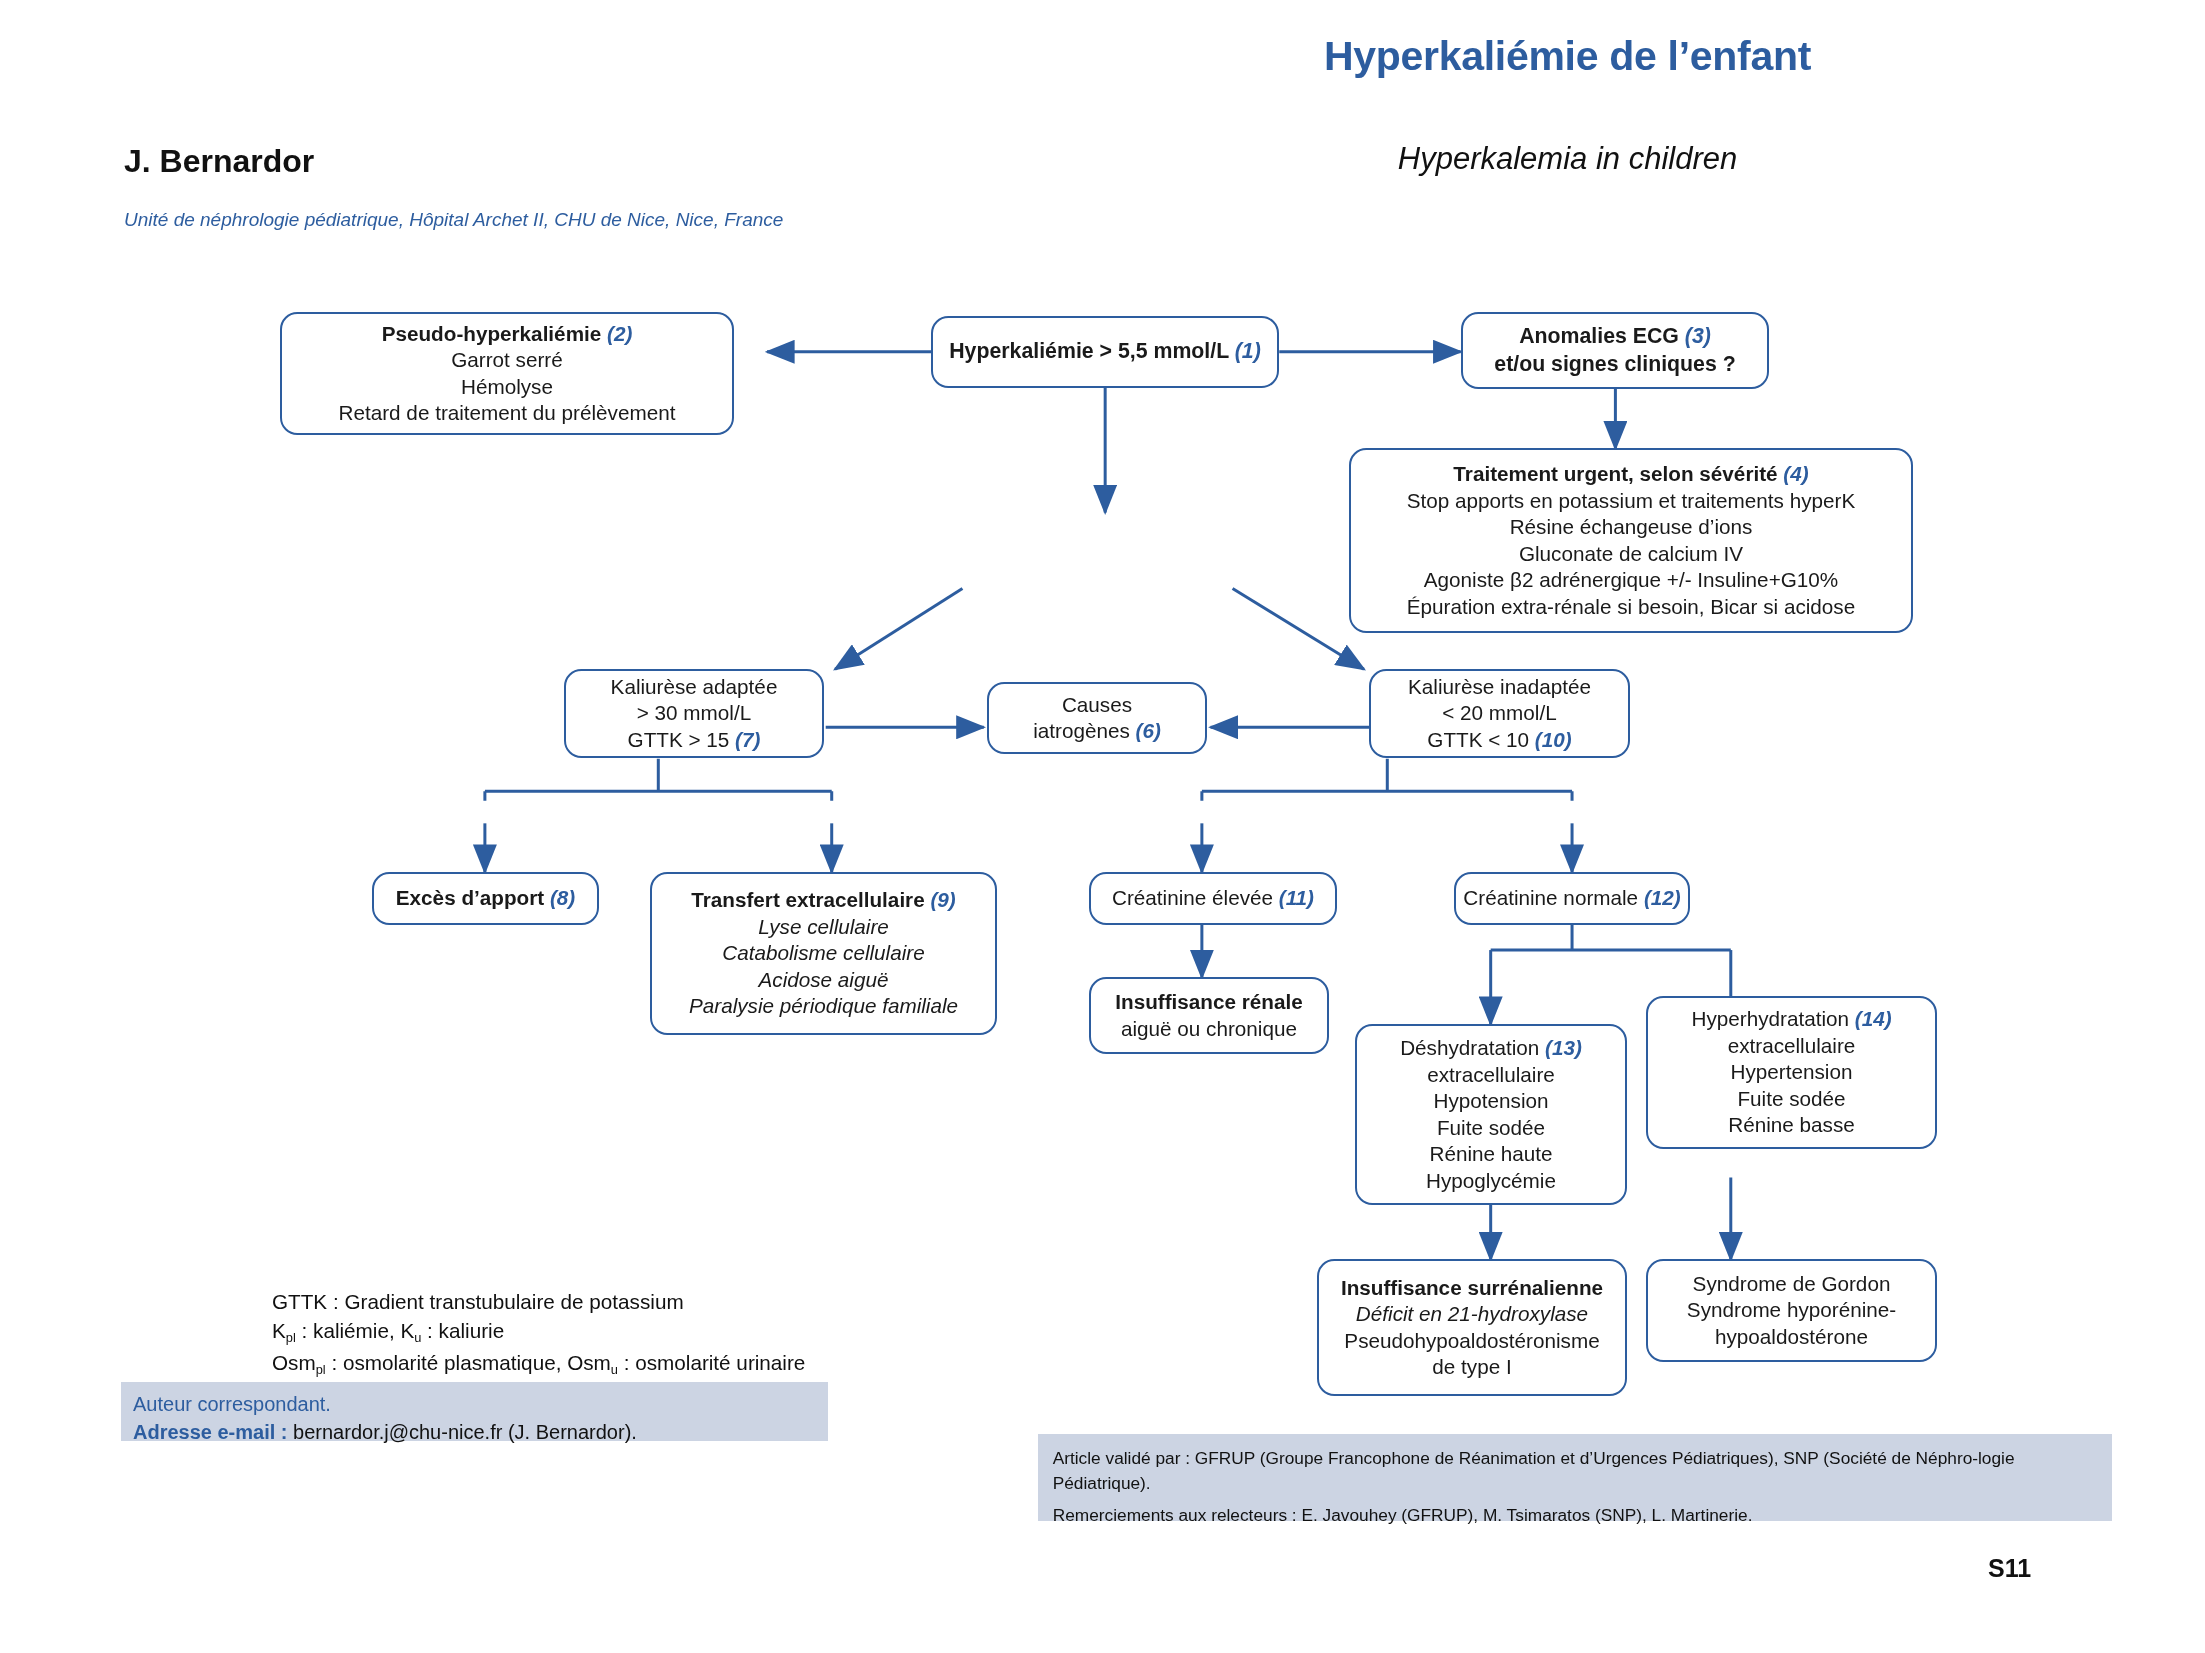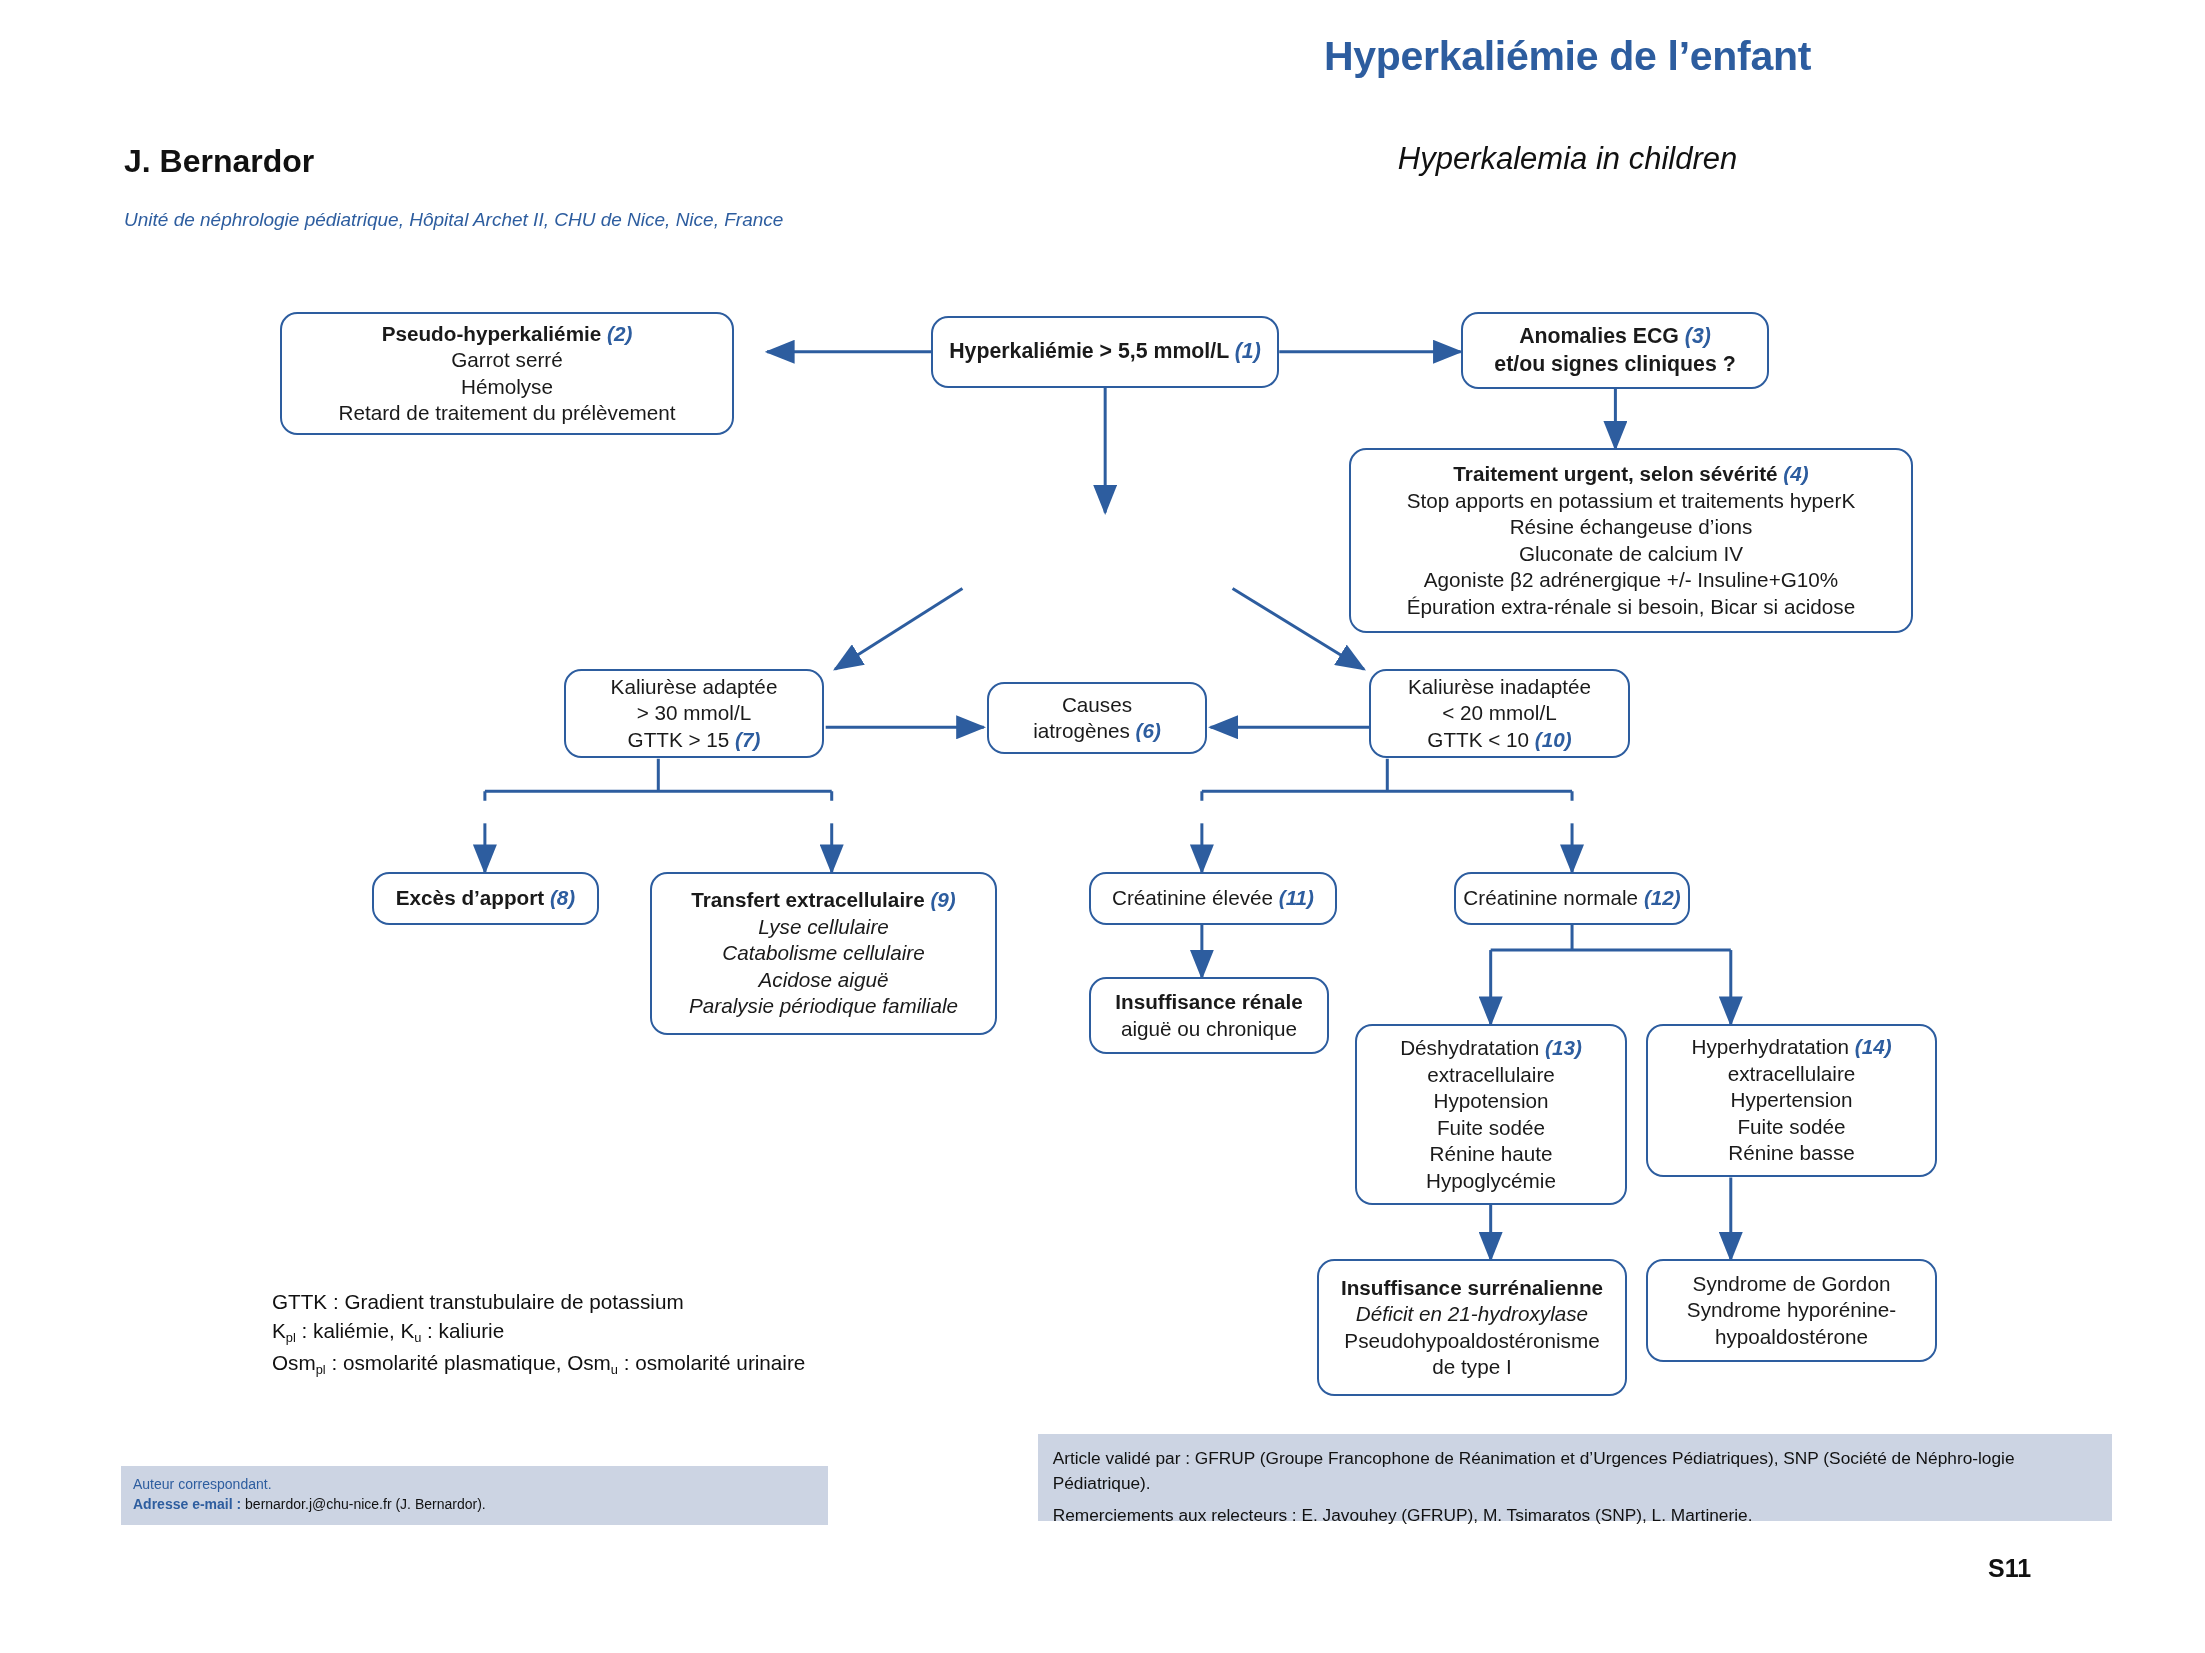--- a/index.html
+++ b/index.html
@@ -47,23 +47,23 @@
   
   svg#wires{position:absolute;left:0;top:0;width:2205px;height:1654px;z-index:1;}
 
   
   #legend{
     position:absolute;left:272px;top:1287px;font-size:20.7px;line-height:1.42;color:#111;
   }
 
   
   #corresponding{
-    position:absolute;left:121px;top:1466px;width:707px;height:59px;
+    position:absolute;left:121px;top:1382px;width:707px;height:59px;
     background:#ccd4e3;padding:9.3px 12px 0 12px;box-sizing:border-box;
-    font-size:14px;line-height:1.38;color:#2d5d9f;
+    font-size:20px;line-height:1.38;color:#2d5d9f;
   }
   #corresponding .addr{font-weight:bold;}
   #corresponding .mail{color:#111;font-weight:normal;}
   #validation{
     position:absolute;left:1038px;top:1434px;width:1074px;height:87px;
     background:#ccd4e3;padding:12px 14.7px 0 14.7px;box-sizing:border-box;
     font-size:17.3px;line-height:1.42;color:#111;
   }
   #validation p{margin:0 0 8px 0;}
   #page-number{
@@ -202,21 +202,21 @@
 
   <div class="box fs-31" style="left:1355px;top:1024px;width:272px;height:181px;">
     <span class="ln"><span>Déshydratation</span> <span class="ref">(13)</span></span>
     <span class="ln">extracellulaire</span>
     <span class="ln">Hypotension</span>
     <span class="ln">Fuite sodée</span>
     <span class="ln">Rénine haute</span>
     <span class="ln">Hypoglycémie</span>
   </div>
 
-  <div class="box fs-31" style="left:1646px;top:1024px;width:291px;height:153px;">
+  <div class="box fs-31" style="left:1646px;top:996px;width:291px;height:153px;">
     <span class="ln"><span>Hyperhydratation</span> <span class="ref">(14)</span></span>
     <span class="ln">extracellulaire</span>
     <span class="ln">Hypertension</span>
     <span class="ln">Fuite sodée</span>
     <span class="ln">Rénine basse</span>
   </div>
 
   <div class="box fs-31" style="left:1317px;top:1259px;width:310px;height:137px;">
     <span class="ln b">Insuffisance surrénalienne</span>
     <span class="ln i">Déficit en 21-hydroxylase</span>

